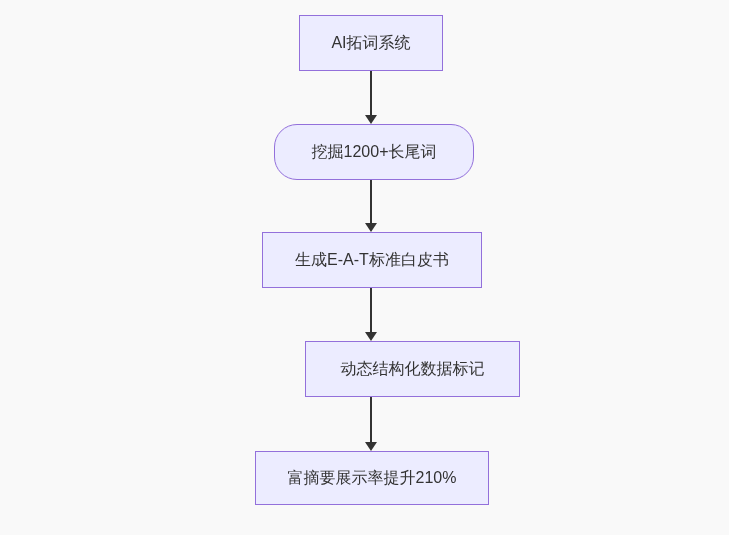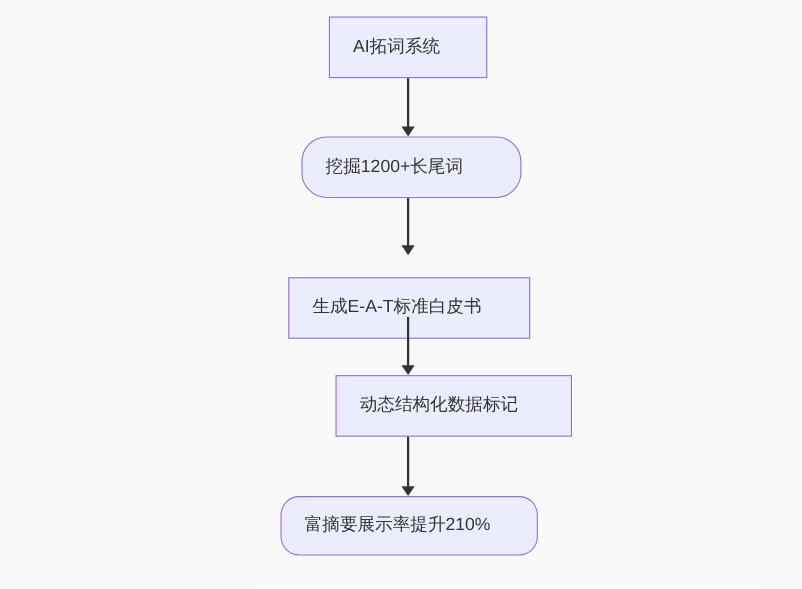--- a/index.html
+++ b/index.html
@@ -14,23 +14,22 @@
     font-family: "Liberation Sans", "DejaVu Sans", sans-serif;
     overflow: hidden;
   }
   .node {
     position: absolute;
     box-sizing: border-box;
     background: var(--node-fill, #ECECFF);
     border: 1.3px solid var(--node-border, #9370DB);
     display: flex;
     align-items: center;
-    justify-content: flex-start;
+    justify-content: center;
     text-align: center;
-    padding-left: 21px;
   }
   .node span {
     font-size: 16px;
     color: var(--text-color, #333333);
     line-height: 1.2;
     white-space: nowrap;
   }
   .arrow {
     position: absolute;
     width: 12px;
@@ -70,35 +69,35 @@
 
   <div class="node" style="left:274px; top:124px; width:200px; height:56px;border-radius:23px;">
     <span>挖掘1200+长尾词</span>
   </div>
 
   <div class="arrow" style="left:365px; top:180px; height:52px;">
     <div class="arrow-line"></div>
     <div class="arrow-head"></div>
   </div>
 
-  <div class="node" style="left:262px; top:232px; width:220px; height:56px;margin-top:20px;">
+  <div class="node" style="left:262px; top:232px; width:220px; height:56px;">
     <span>生成E-A-T标准白皮书</span>
   </div>
 
   <div class="arrow" style="left:365px; top:288px; height:53px;">
     <div class="arrow-line"></div>
     <div class="arrow-head"></div>
   </div>
 
   <div class="node" style="left:264px; top:341px; width:215px; height:56px;margin-left:41px;">
     <span>动态结构化数据标记</span>
   </div>
 
   <div class="arrow" style="left:365px; top:397px; height:54px;">
     <div class="arrow-line"></div>
     <div class="arrow-head"></div>
   </div>
 
-  <div class="node" style="left:255px; top:451px; width:234px; height:54px;border-radius:17px;">
+  <div class="node" style="left:255px; top:451px; width:234px; height:54px;">
     <span>富摘要展示率提升210%</span>
   </div>
 
 </div>
 
 </body></html>

